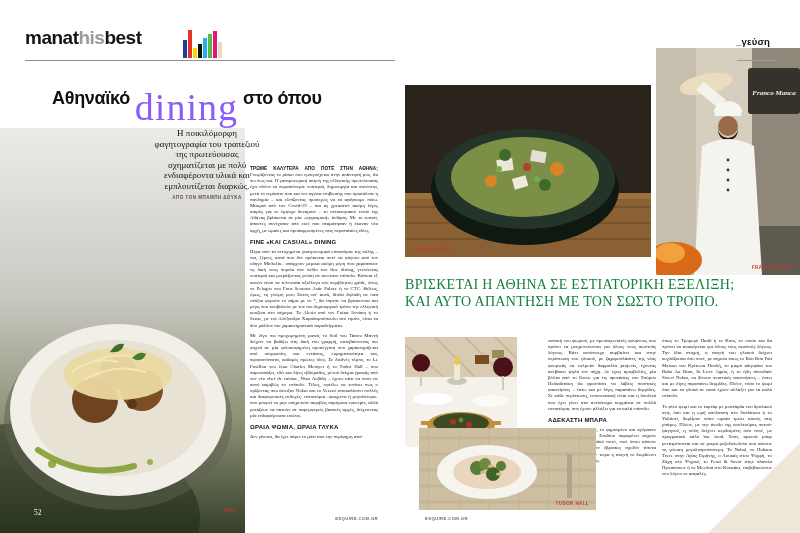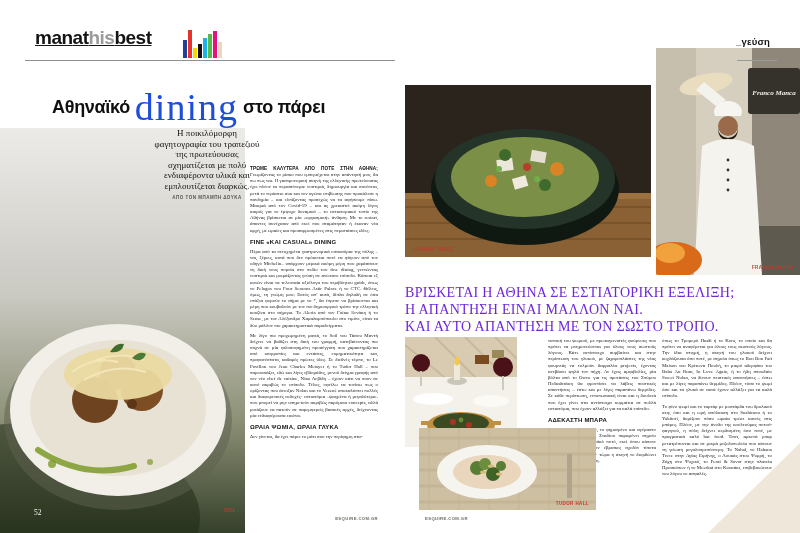--- a/index.html
+++ b/index.html
@@ -1,50 +1,50 @@
 <!DOCTYPE html>
 <html><head>
 <meta charset="utf-8">
 <style>
   html,body{margin:0;padding:0;background:#ffffff;}
   #spread{position:relative;width:800px;height:533px;background:#ffffff;overflow:hidden;
           font-family:"Liberation Sans",sans-serif;}
 
   
-  .logo{position:absolute;left:35px;top:27px;font:700 19px "Liberation Sans",sans-serif;
-        letter-spacing:-0.5px;color:#141414;white-space:nowrap;text-decoration:underline;}
+  .logo{position:absolute;left:25px;top:27px;font:700 19px "Liberation Sans",sans-serif;
+        letter-spacing:-0.5px;color:#141414;white-space:nowrap;}
   .logo .his{color:#9b9b9b;}
   .logo-bars{position:absolute;left:183px;top:28px;height:30px;display:flex;align-items:flex-end;gap:1px;}
   .logo-bar{width:4px;}
   .rule{position:absolute;height:1px;background:#8f8f8f;}
   #rule-left{left:25px;top:60px;width:370px;}
   #rule-right{left:737px;top:60px;width:40px;background:#9a9a9a;}
   .section-label{position:absolute;left:736px;top:36px;font:700 9.5px "Liberation Sans",sans-serif;
         color:#141414;letter-spacing:.2px;}
 
   
-  .title{position:absolute;left:52px;top:88px;z-index:3;display:flex;align-items:center;white-space:nowrap;}
+  .title{position:absolute;left:52px;top:88px;z-index:3;display:flex;align-items:flex-start;white-space:nowrap;}
   .title-sans{font:700 18px "Liberation Sans",sans-serif;color:#101010;letter-spacing:-0.3px;}
-  .title-serif{font:400 38px/38px "Liberation Serif",serif;color:#1d4ed8;margin:0 5px;letter-spacing:1px;}
+  .title-serif{font:400 38px/38px "Liberation Serif",serif;color:#8b5cf6;margin:0 5px;letter-spacing:1px;}
   .deck{position:absolute;left:151px;top:128px;width:112px;text-align:center;z-index:3;
         font:400 9px/10.5px "Liberation Serif",serif;color:#15130f;}
   .byline{margin-top:4px;font:700 4.5px "Liberation Sans",sans-serif;color:#5a564e;letter-spacing:.5px;}
 
   
   .col{position:absolute;overflow:hidden;}
   #col1{left:250px;top:166px;width:128px;height:348px;}
   #col2{left:548px;top:338px;width:108px;height:174px;}
   #col3{left:662px;top:338px;width:110px;height:174px;}
   p.body{margin:0 0 4px;font:400 4.9px/6.15px "Liberation Serif",serif;text-align:justify;color:#232323;}
   .lead-in{font:700 4.7px "Liberation Sans",sans-serif;color:#111;letter-spacing:.1px;}
   h4.subhead{margin:5px 0 3px;font:700 6px/7px "Liberation Sans",sans-serif;letter-spacing:.2px;color:#111;}
 
   
   .pull-quote{position:absolute;left:405px;top:276px;width:368px;z-index:3;
-        font:400 14px/17px "Liberation Serif",serif;color:#6d28d9;letter-spacing:.3px;margin-top:8px;}
+        font:400 14px/17px "Liberation Serif",serif;color:#15803d;letter-spacing:.3px;}
 
   
   .photo{position:absolute;overflow:hidden;}
   .photo svg{display:block;}
   #photo-left{left:0;top:128px;width:245px;height:405px;}
   #photo-soup{left:405px;top:85px;width:246px;height:172px;}
   #photo-pizza{left:656px;top:48px;width:144px;height:276px;}
   #photo-table{left:405px;top:337px;width:112px;height:110px;}
   #photo-tudor{left:419px;top:428px;width:177px;height:82px;z-index:2;}
   .cap{font:700 4.5px "Liberation Sans",sans-serif;fill:#c23a2c;letter-spacing:.4px;}
@@ -200,39 +200,38 @@
       <div class="logo-bar" style="height: 27px; background: rgb(232, 18, 127);"></div>
       <div class="logo-bar" style="height: 16px; background: rgb(233, 216, 191);"></div>
     </div>
   <div class="rule" id="rule-left"></div>
   <div class="section-label">_γεύση</div>
   <div class="rule" id="rule-right"></div>
 
   <div class="title">
     <span class="title-sans">Αθηναϊκό</span>
     <span class="title-serif">dining</span>
-    <span class="title-sans">στο πάρει</span>
+    <span class="title-sans">στο όπου</span>
   </div>
   <div class="deck">
     <div>Η ποικιλόμορφη φαγητογραφία του τραπεζιού της πρωτεύουσας σχηματίζεται με πολύ ενδιαφέροντα υλικά και εμπλουτίζεται διαρκώς.</div>
     <div class="byline">ΑΠΟ ΤΟΝ ΜΠΑΜΠΗ ΔΟΥΚΑ</div>
   </div>
 
   <div class="col" id="col1">
     <p class="body"><strong class="lead-in">ΤΡΩΜΕ ΚΑΛΥΤΕΡΑ ΑΠΟ ΠΟΤΕ ΣΤΗΝ ΑΘΗΝΑ;</strong> <span>Γνωρίζοντας το ρίσκο που εμπεριέχεται στην απάντησή μου, θα πω πως ναι. Η γαστρονομική σκηνή της ελληνικής πρωτεύουσας έχει πλέον τα περισσότερα: νοστιμιά, δημιουργία και συνέπεια, μετά το τεράστιο σοκ και τον αγώνα επιβίωσης που προκάλεσε η πανδημία – και ελπίζοντας προσεχώς να τα αφήσουμε πίσω. Μακριά από τον Covid-19 – και ας χρειαστεί ακόμη λίγος καιρός για το έμψυχο δυναμικό – το εστιατοριακό τοπίο της Αθήνας βρίσκεται σε μία «οργασμική» άνθηση. Με το restart, άπαντες συνέχισαν από εκεί που σταμάτησαν ή έκαναν νέα αρχή, με ωραίες και προσαρμοσμένες στις περιστάσεις ιδέες.</span></p>
     <h4 class="subhead">FINE «ΚΑΙ CASUAL» DINING</h4>
     <p class="body">Πέρα από τα πετυχημένα γαστρονομικά εστιατόρια της πόλης –ναι, ξέρεις, αυτά που δεν πρόκειται ποτέ να φύγουν από τον οδηγό Michelin– υπάρχουν μερικά ακόμη μέρη που χαράσσουν τη δική τους πορεία στο πεδίο του fine dining, γεννώντας νοστιμιά και μοιράζοντας γεύση σε ανώτατο επίπεδο. Κάποια εξ αυτών είναι τα τελευταία αξιόλογα του περιβόητου guide, όπως το Pelagos του Four Seasons Astir Palace ή το CTC. Θέλεις, όμως, τη γνώμη μου; Εκτός απ' αυτά, δίπλα δηλαδή σε όσα επάξια φορούν το σήμα με το *, θα έπρεπε να βρίσκονται και μέρη που κουβαλούν με τον πιο δημιουργικό τρόπο την ελληνική κουζίνα στο σήμερα. Το Aleria από τον Γκίκα Ξενάκη ή το Sense, με τον Αλέξανδρο Χαραλαμπόπουλο στο τιμόνι, είναι τα δύο μάλλον πιο χαρακτηριστικά παραδείγματα.</p>
     <p class="body">Με λίγο πιο προχωρημένη ματιά, το Soil του Τάσου Μαντή δείχνει να βαδίζει στη δική του γραμμή, κατεβαίνοντας πιο συχνά σε μία φιλοσοφημένη προσέγγιση που χαρακτηρίζεται από ισορροπίες και εντάσεις, ευρηματικότητα και, προφανέστατα, καθαρές πρώτες ύλες. Σε διεθνές τέμπο, το Le Pavillon του Jean Charles Metayer ή το Tudor Hall – που παρουσιάζει, εδώ και λίγες εβδομάδες, μενού δείγμα γραφής από τον νέο chef de cuisine, Νίκο Λεβίδη – έχουν κάτι να πουν σε αυτό ακριβώς το επίπεδο. Τέλος, οφείλω να τονίσω πως ο ορίζοντας που άνοιξαν Nolan και το Vezené αποκαλύπτει πολλές και διαφορετικές εκδοχές· εστιατόρια –ψαγμένα ή μεγαλύτερα– που μπορεί να μην υπηρετούν ακριβώς παρόμοια concepts, αλλά μοιάζουν να πατούν σε παρεμφερείς βασικές αρχές, δείχνοντας μία ενδιαφέρουσα εικόνα.</p>
     <h4 class="subhead">ΩΡΑΙΑ ΨΩΜΙΑ, ΩΡΑΙΑ ΓΛΥΚΑ</h4>
     <p class="body">Δεν γίνεται, θα έχει πάρει το μάτι σου την περίφημη στα-</p>
   </div>
 
   <div class="pull-quote">
     <div>ΒΡΙΣΚΕΤΑΙ Η ΑΘΗΝΑ ΣΕ ΕΣΤΙΑΤΟΡΙΚΗ ΕΞΕΛΙΞΗ;</div>
-    <div>Η ΑΠΑΝΤΗΣΗ ΕΙΝΑΙ ΜΑΛΛΟΝ ΝΑΙ.</div>
     <div>ΚΑΙ ΑΥΤΟ ΑΠΑΝΤΗΣΗ ΜΕ ΤΟΝ ΣΩΣΤΟ ΤΡΟΠΟ.</div>
   </div>
 
   <div class="col" id="col2">
     <p class="body">τιστική του ψωμιού, με πρωταγωνιστές φούρνους που πρέπει να μνημονεύονται για όλους τους σωστούς λόγους. Κάτι αντίστοιχο συμβαίνει και στην περίπτωση του γλυκού, με ζαχαροπλάστες της νέας φουρνιάς να τολμούν θαρραλέα projects, έχοντας ανεβάσει ψηλά τον πήχη. Αν έχεις αμφιβολίες, μία βόλτα από το Owne για τις προτάσεις του Σπύρου Πεδιαδιτάκη θα φροντίσει να λάβεις πειστικές απαντήσεις – έστω και με λίγες παραπάνω θερμίδες. Σε κάθε περίπτωση, εντυπωσιακή είναι και η δουλειά που έχει γίνει στα αντίστοιχα κομμάτια σε πολλά εστιατόρια, που έχουν αλλάξει για τα καλά επίπεδο.</p>
     <h4 class="subhead">ΑΔΕΚΑΣΤΗ ΜΠΑΡΑ</h4>
     <p class="body">Από τις κατηγορίες ελίτ, το φημισμένο και αγέραστο Galaxy στη στοά της Σταδίου παραμένει σημείο αναφοράς για το αθηναϊκό ποτό, εκεί όπου κάποτε δίπλα στο κοκτέιλ δεν έβρισκες σχεδόν τίποτα αξιόλογο να τσιμπήσεις· τώρα η σκηνή το διορθώνει με χαρακτηριστική άνεση.</p>
   </div>
   <div class="col" id="col3">
     <p class="body">όπως το Τρομερό Παιδί ή το Kora, το οποίο και θα πρέπει να αναφέρεται για όλους τους σωστούς λόγους. Την ίδια στιγμή, η σκηνή του γλυκού δείχνει κοχλάζουσα όσο ποτέ, με σημεία όπως το Bon Bon Fait Maison του Κρίτωνα Πουλή, το μικρό αδερφάκι του Baba Au Rum, In Love Again, ή το ήδη σπουδαίο Sweet Nolan, να δίνουν πειστικές απαντήσεις – έστω και με λίγες παραπάνω θερμίδες. Πλέον, τόσο το ψωμί όσο και τα γλυκά σε αυτά έχουν αλλάξει για τα καλά επίπεδο.</p>

